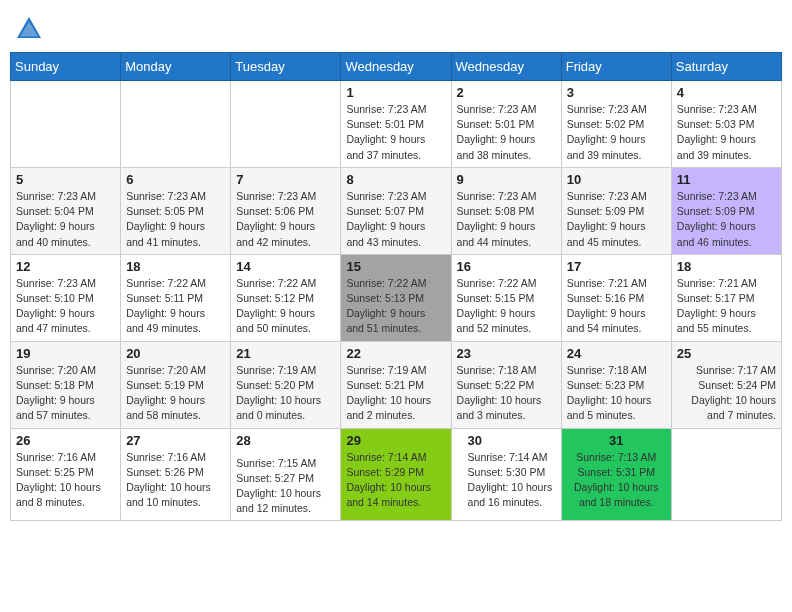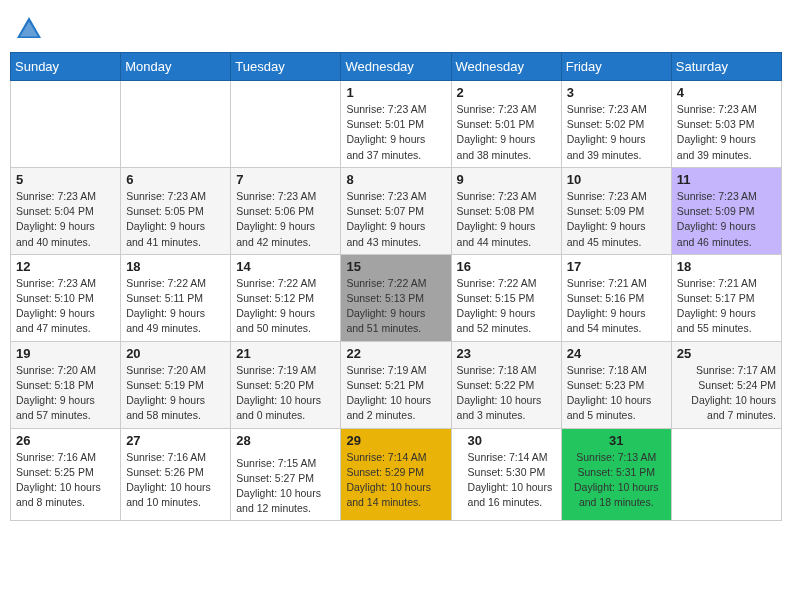--- a/index.html
+++ b/index.html
@@ -323,21 +323,21 @@
 Daylight: 10 hours
 and 10 minutes.</div>
         </td>
         <td style="background: rgb(255, 255, 255);">
           <div class="day-number">28</div>
           <div class="day-info" style="white-space: pre-line; margin-top: 8px;">Sunrise: 7:15 AM
 Sunset: 5:27 PM
 Daylight: 10 hours
 and 12 minutes.</div>
         </td>
-        <td style="background: #eab308; margin-left: 26px;">
+        <td style="background: #84cc16; margin-left: 26px;">
           <div class="day-number">29</div>
           <div class="day-info" style="white-space: pre-line;">Sunrise: 7:14 AM
 Sunset: 5:29 PM
 Daylight: 10 hours
 and 14 minutes.</div>
         </td>
         <td style="background: rgb(255, 255, 255); padding-left: 16px;">
           <div class="day-number">30</div>
           <div class="day-info" style="white-space: pre-line;">Sunrise: 7:14 AM
 Sunset: 5:30 PM

